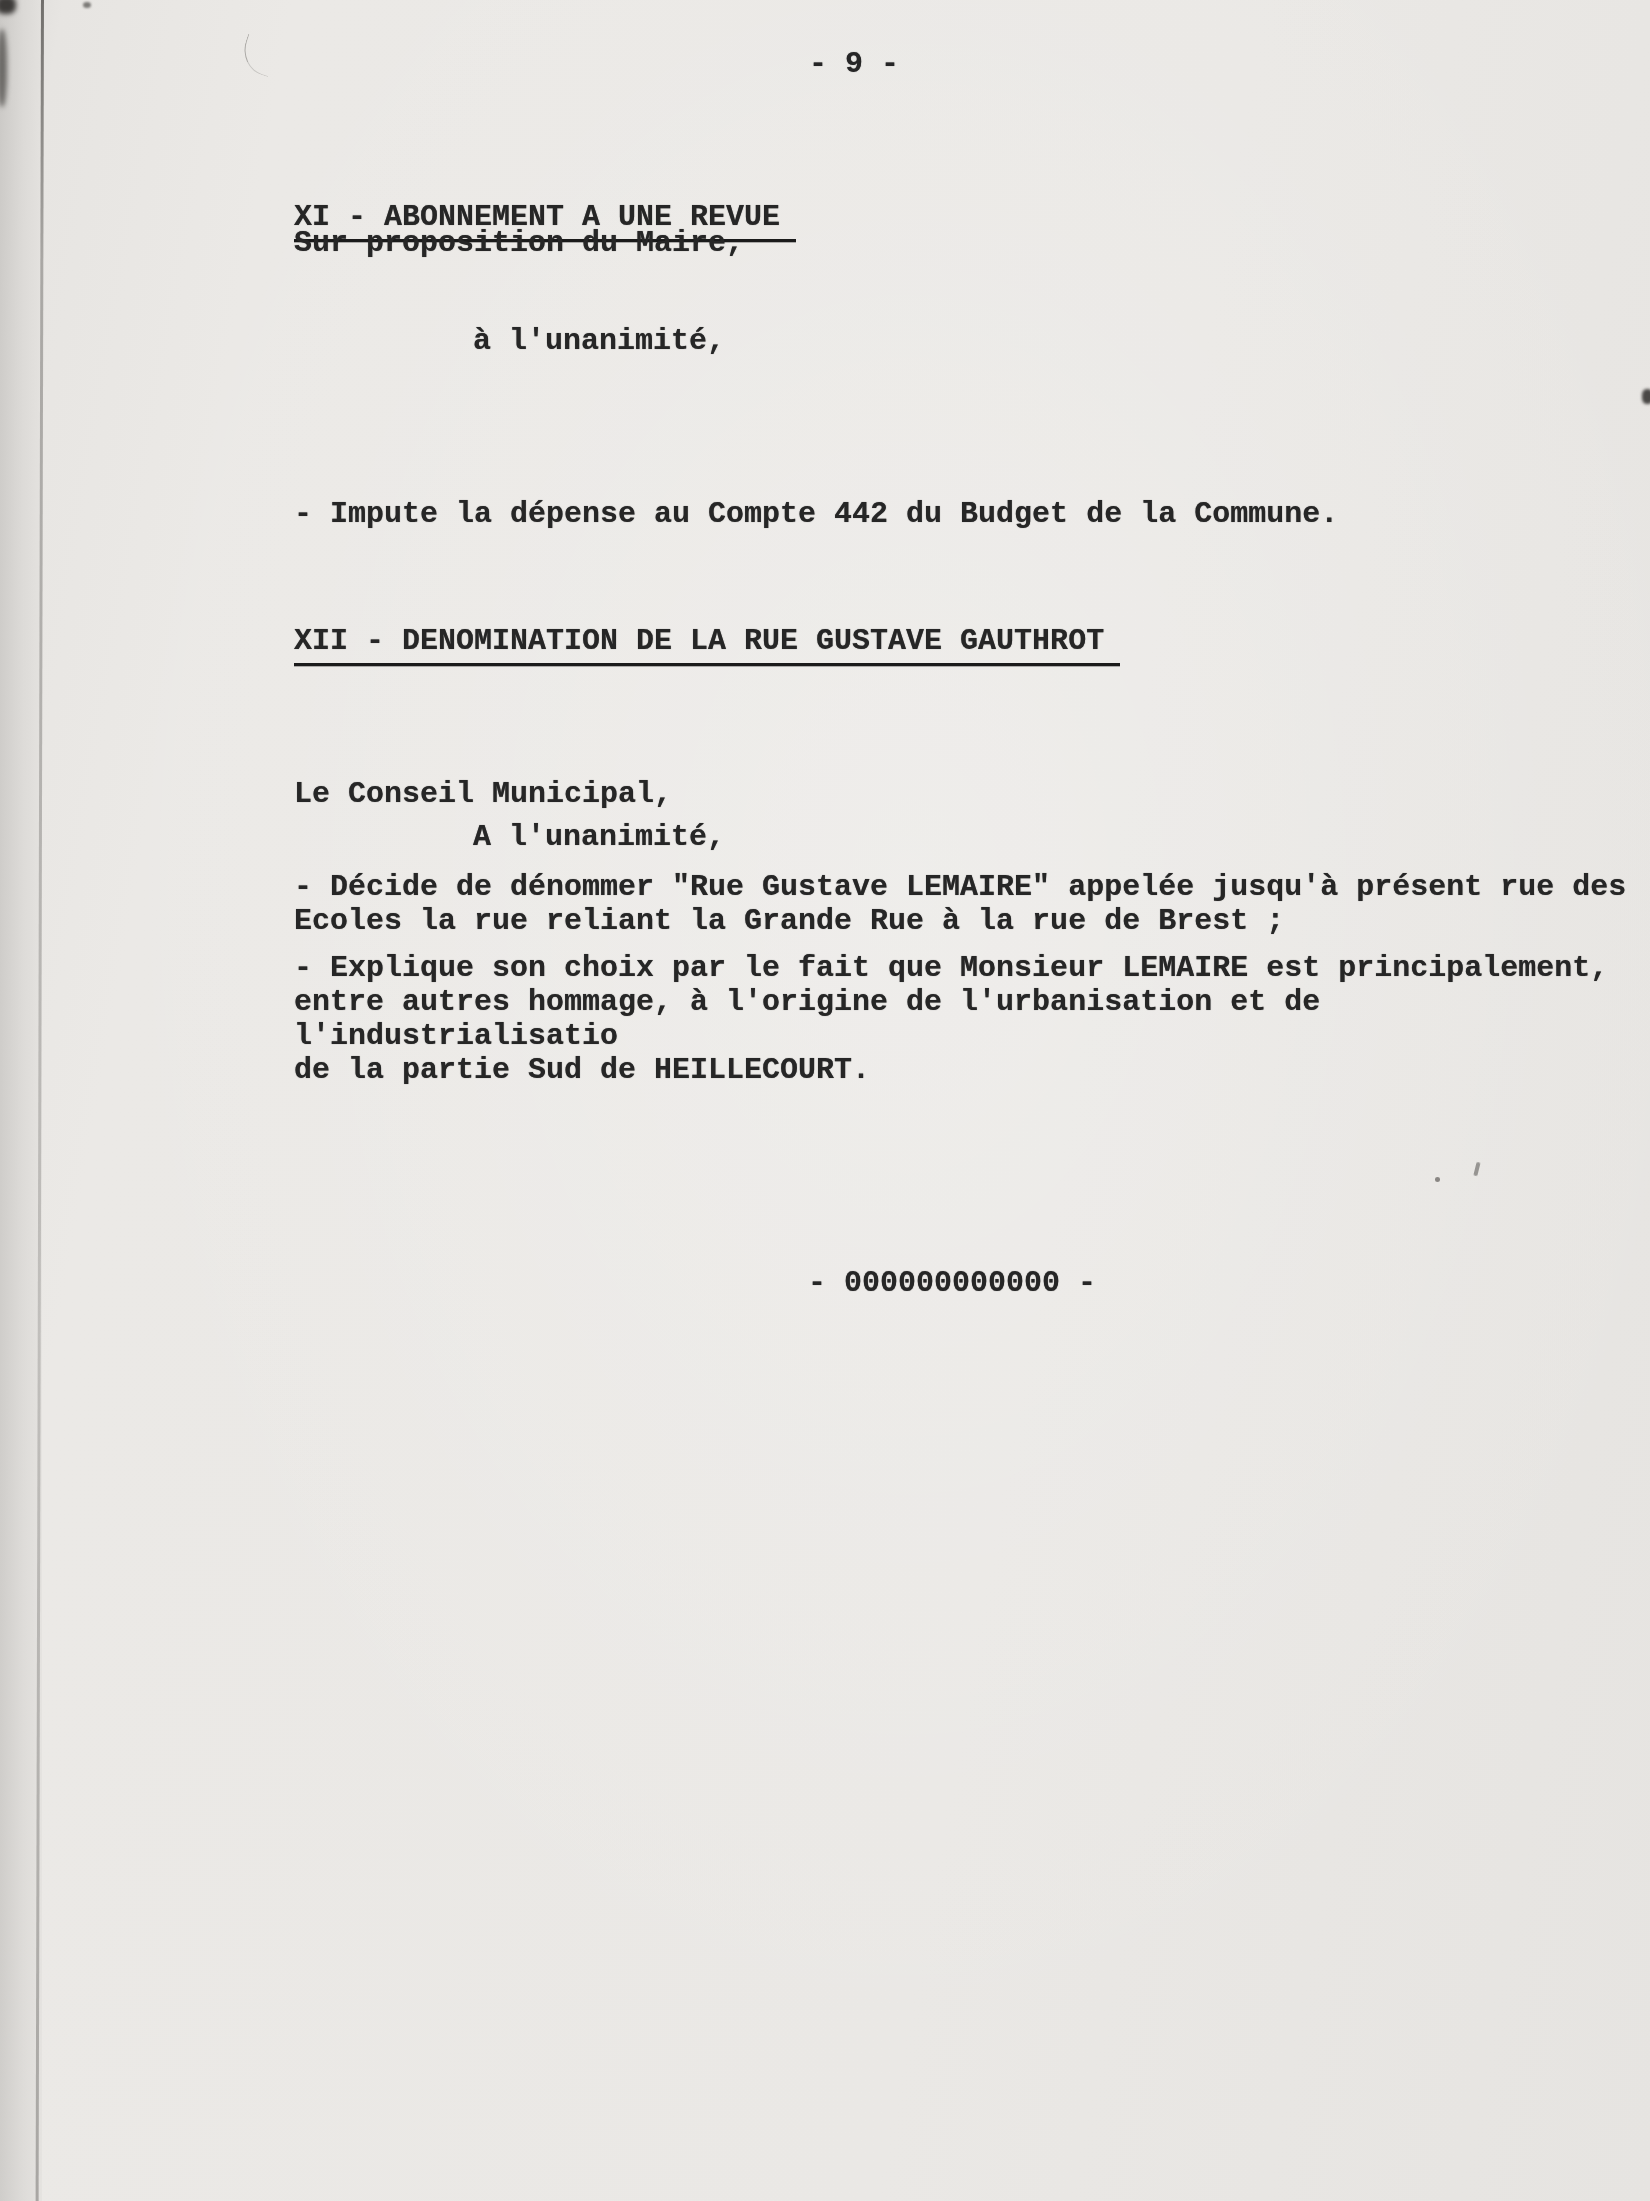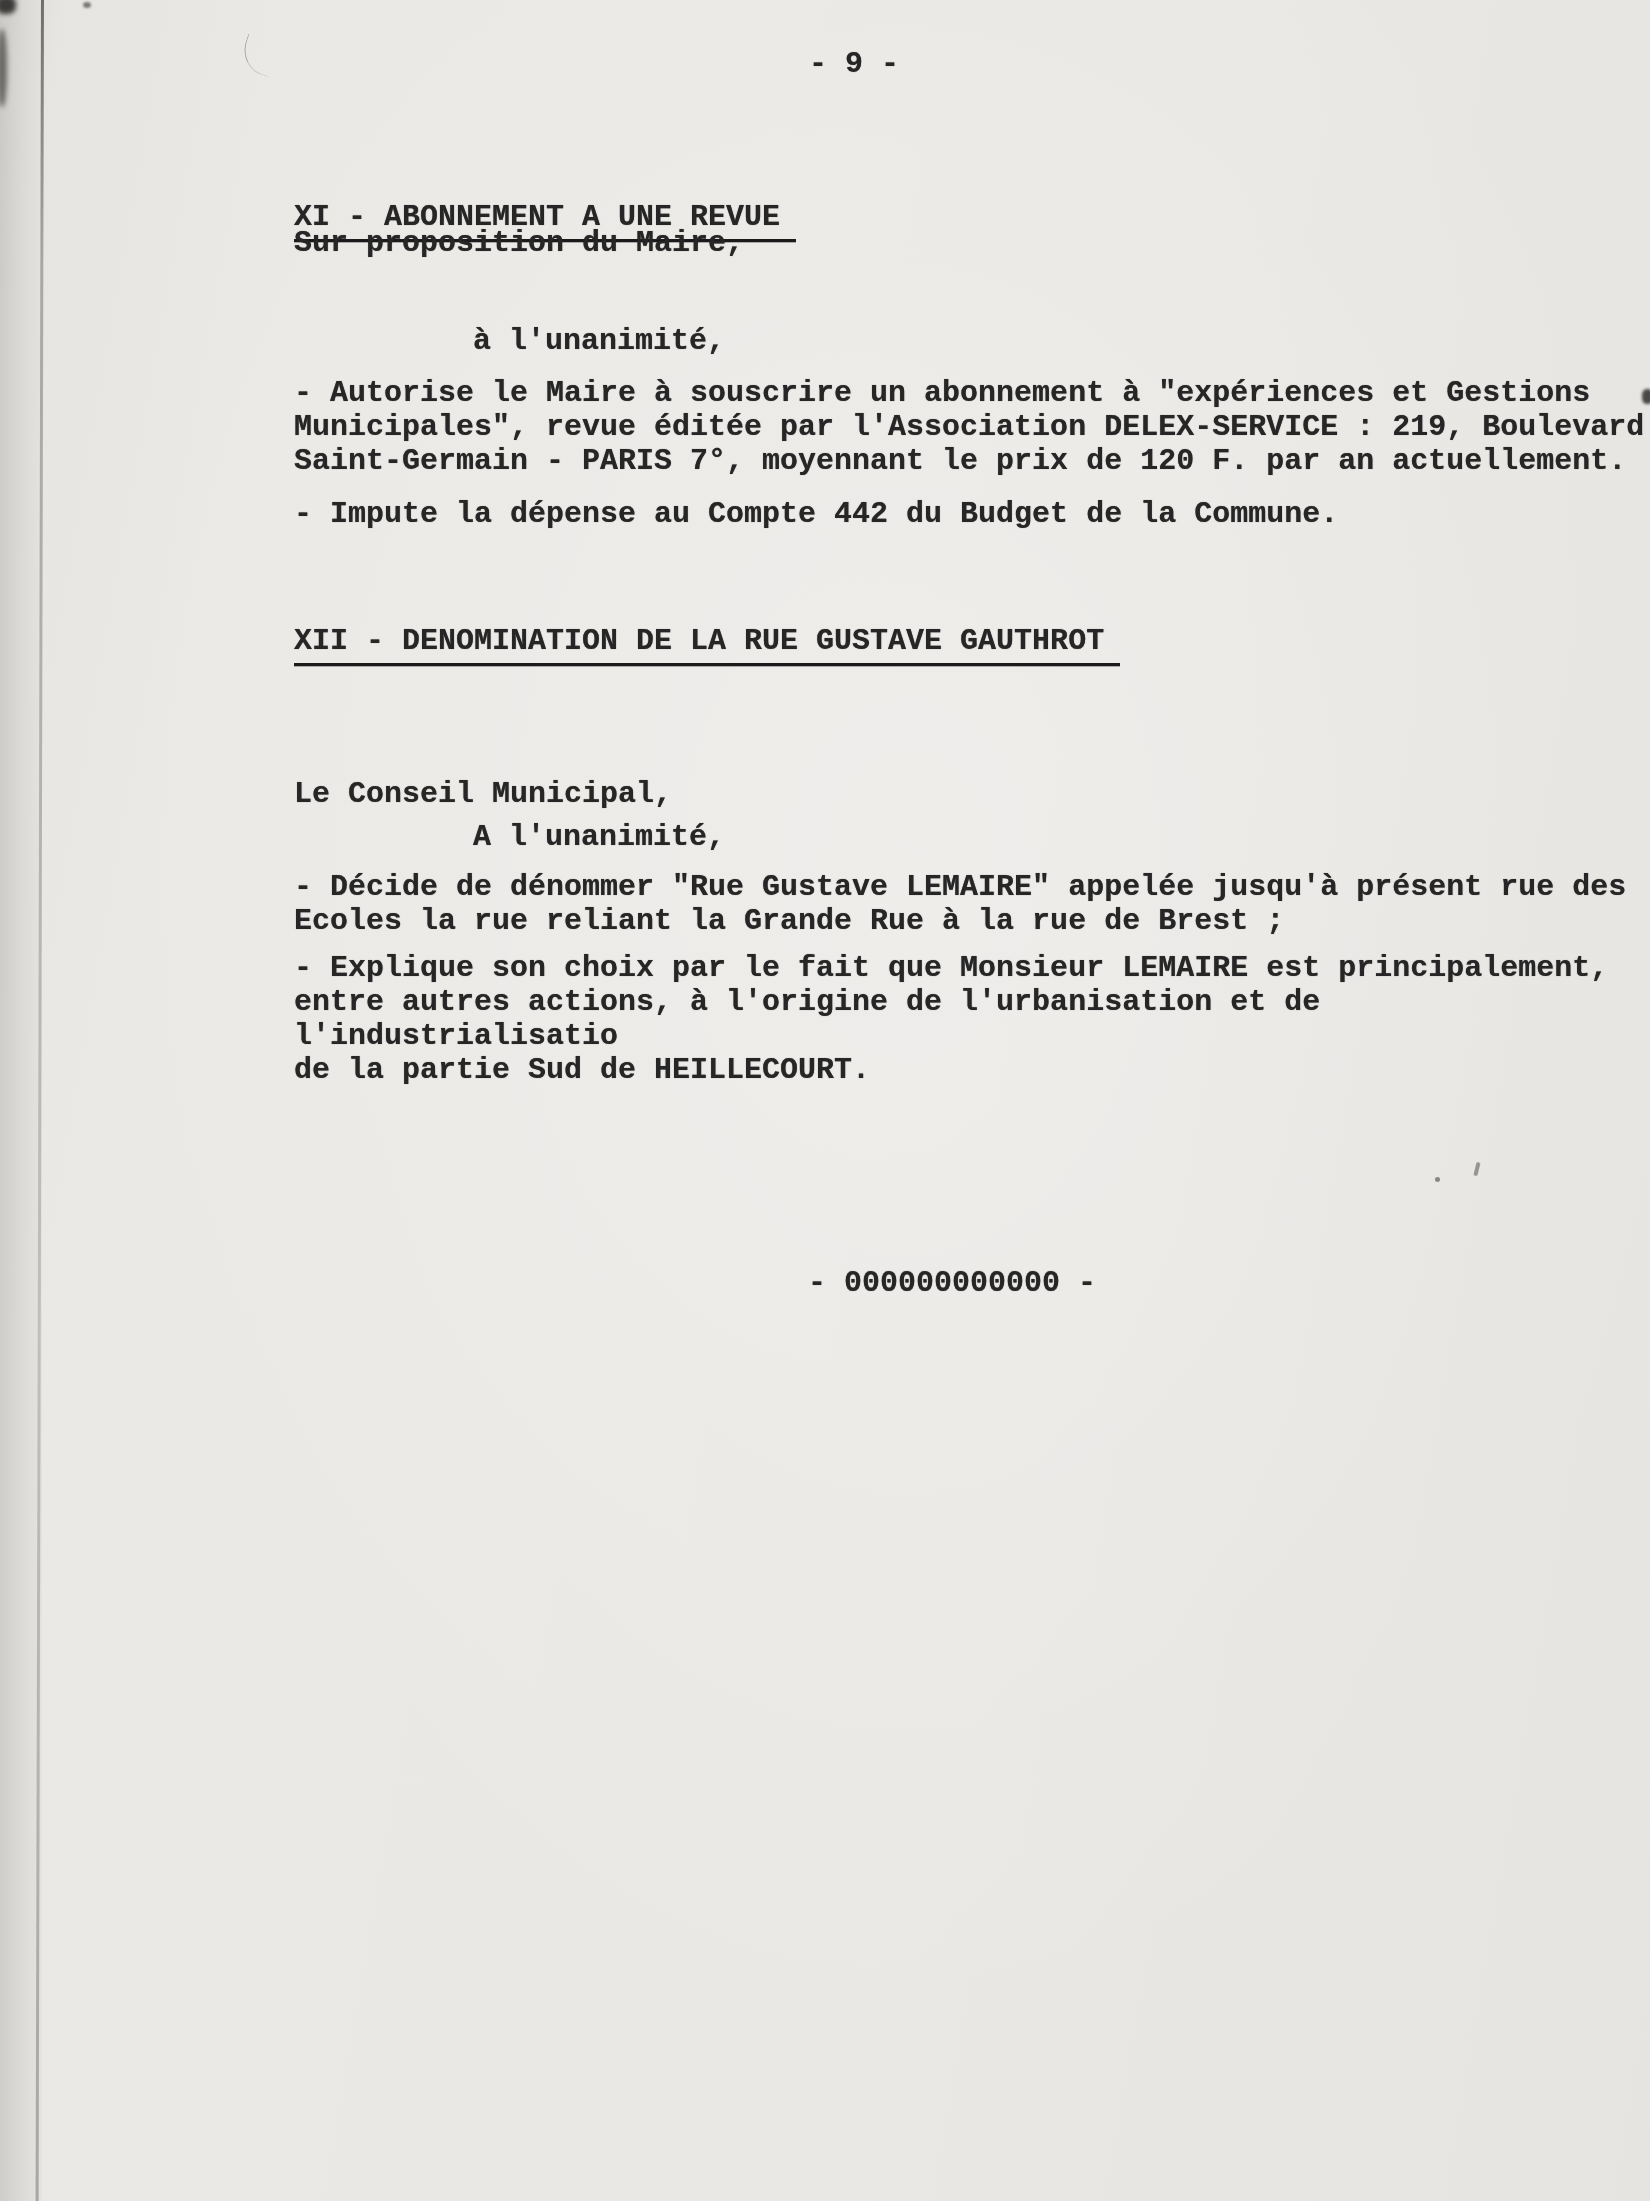--- a/index.html
+++ b/index.html
@@ -136,38 +136,35 @@
 
   <div class="txt" style="left:294px; top:166px;">
     <span class="heading-underline">XI - ABONNEMENT A UNE REVUE</span>
   </div>
 
   <div class="txt" style="left:294px; top:226px;">Sur proposition du Maire,</div>
 
 
   <div class="txt" style="left:473px; top:324px;">à l'unanimité,</div>
 
-  <div class="txt" style="left:294px; top:376px;">- Autorise le Maire à souscrire un abonnement à "expériences et Gestions
-Municipales", revue éditée par l'Association DELEX-SERVICE : 219, Boulevard
-Saint-Germain - PARIS 7°, moyennant le prix de 120 F. par an actuellement.</div>
 
   <div class="txt" style="left:294px; top:497px;">- Impute la dépense au Compte 442 du Budget de la Commune.</div>
 
   <div class="txt" style="left:294px; top:590px;">
     <span class="heading-underline">XII - DENOMINATION DE LA RUE GUSTAVE GAUTHROT</span>
   </div>
 
 
   <div class="txt" style="left:294px; top:777px;">Le Conseil Municipal,</div>
 
   <div class="txt" style="left:473px; top:820px;">A l'unanimité,</div>
 
   <div class="txt" style="left:294px; top:870px;">- Décide de dénommer "Rue Gustave LEMAIRE" appelée jusqu'à présent rue des
 Ecoles la rue reliant la Grande Rue à la rue de Brest ;</div>
 
   <div class="txt" style="left:294px; top:951px;">- Explique son choix par le fait que Monsieur LEMAIRE est principalement,
-entre autres actions, à l'origine de l'urbanisation et de l'industrialisatio
+entre autres hommage, à l'origine de l'urbanisation et de l'industrialisatio
 de la partie Sud de HEILLECOURT.</div>
 
   <div class="txt" style="left:808px; top:1266px;">- 000000000000 -</div>
 
 </div>
 
 
 </body></html>

